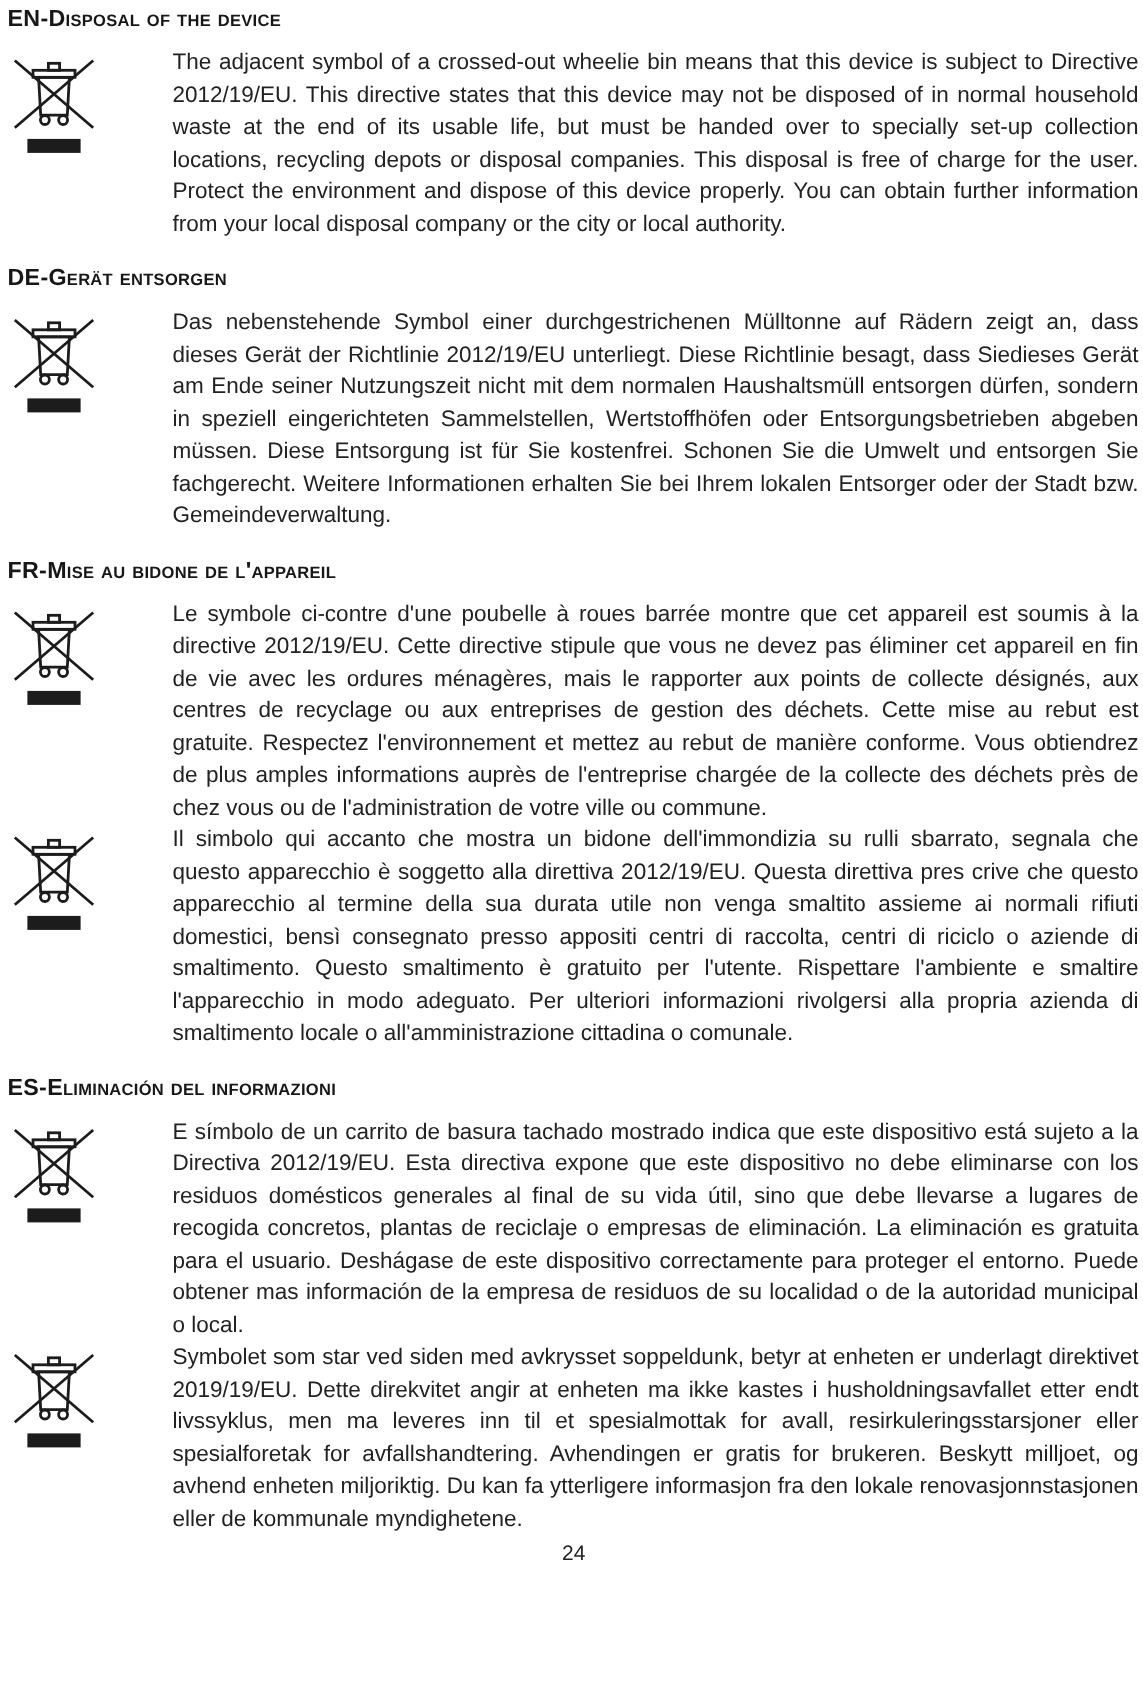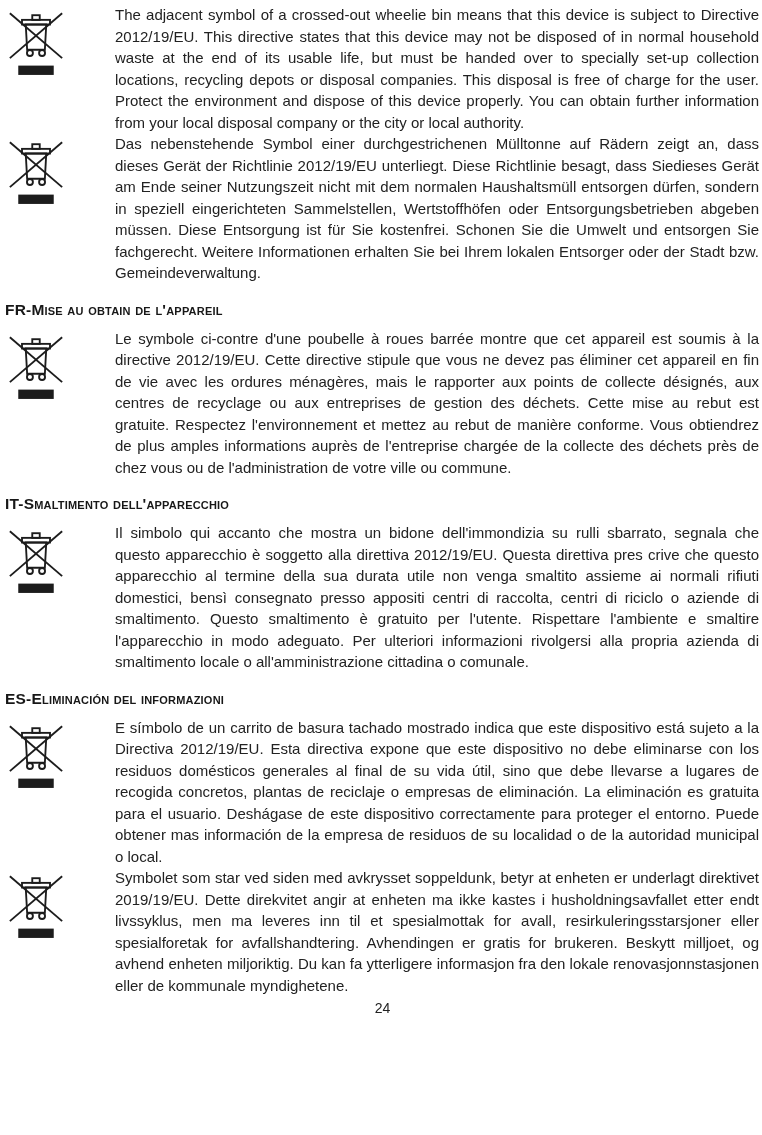--- a/index.html
+++ b/index.html
@@ -57,20 +57,21 @@
     margin-top: 4px;
     padding-bottom: 6px;
   }
 </style>
 </head>
 <body>
 
 <div class="page">
 
   <div class="section">
+    <div class="section-heading">EN-Disposal of the device</div>
     <div class="section-body">
       <div class="icon-col">
         <span>
           <svg class="weee-svg" width="56" height="70" viewBox="0 0 60 74" xmlns="http://www.w3.org/2000/svg">
             <g stroke="#1c1c1c" stroke-width="2" fill="none">
               <rect x="26" y="4" width="8" height="5"></rect>
               <rect x="15" y="9" width="30" height="5"></rect>
               <path d="M19 14 L41 14 L39.5 41 L20.5 41 Z"></path>
               <circle cx="23.5" cy="44.5" r="3.2"></circle>
               <circle cx="36.5" cy="44.5" r="3.2"></circle>
@@ -79,20 +80,21 @@
             </g>
             <rect x="11" y="58" width="38" height="10" fill="#1c1c1c"></rect>
           </svg>
         </span>
       </div>
       <div class="text-col">The adjacent symbol of a crossed-out wheelie bin means that this device is subject to Directive 2012/19/EU. This directive states that this device may not be disposed of in normal household waste at the end of its usable life, but must be handed over to specially set-up collection locations, recycling depots or disposal companies. This disposal is free of charge for the user. Protect the environment and dispose of this device properly. You can obtain further information from your local disposal company or the city or local authority.</div>
     </div>
   </div>
 
   <div class="section">
+    <div class="section-heading">DE-Gerät entsorgen</div>
     <div class="section-body">
       <div class="icon-col">
         <span>
           <svg class="weee-svg" width="56" height="70" viewBox="0 0 60 74" xmlns="http://www.w3.org/2000/svg">
             <g stroke="#1c1c1c" stroke-width="2" fill="none">
               <rect x="26" y="4" width="8" height="5"></rect>
               <rect x="15" y="9" width="30" height="5"></rect>
               <path d="M19 14 L41 14 L39.5 41 L20.5 41 Z"></path>
               <circle cx="23.5" cy="44.5" r="3.2"></circle>
               <circle cx="36.5" cy="44.5" r="3.2"></circle>
@@ -101,21 +103,21 @@
             </g>
             <rect x="11" y="58" width="38" height="10" fill="#1c1c1c"></rect>
           </svg>
         </span>
       </div>
       <div class="text-col">Das nebenstehende Symbol einer durchgestrichenen Mülltonne auf Rädern zeigt an, dass dieses Gerät der Richtlinie 2012/19/EU unterliegt. Diese Richtlinie besagt, dass Siedieses Gerät am Ende seiner Nutzungszeit nicht mit dem normalen Haushaltsmüll entsorgen dürfen, sondern in speziell eingerichteten Sammelstellen, Wertstoffhöfen oder Entsorgungsbetrieben abgeben müssen. Diese Entsorgung ist für Sie kostenfrei. Schonen Sie die Umwelt und entsorgen Sie fachgerecht. Weitere Informationen erhalten Sie bei Ihrem lokalen Entsorger oder der Stadt bzw. Gemeindeverwaltung.</div>
     </div>
   </div>
 
   <div class="section">
-    <div class="section-heading">FR-Mise au obtain de l'appareil</div>
+    <div class="section-heading">FR-Mise au bidone de l'appareil</div>
     <div class="section-body">
       <div class="icon-col">
         <span>
           <svg class="weee-svg" width="56" height="70" viewBox="0 0 60 74" xmlns="http://www.w3.org/2000/svg">
             <g stroke="#1c1c1c" stroke-width="2" fill="none">
               <rect x="26" y="4" width="8" height="5"></rect>
               <rect x="15" y="9" width="30" height="5"></rect>
               <path d="M19 14 L41 14 L39.5 41 L20.5 41 Z"></path>
               <circle cx="23.5" cy="44.5" r="3.2"></circle>
               <circle cx="36.5" cy="44.5" r="3.2"></circle>
@@ -124,21 +126,20 @@
             </g>
             <rect x="11" y="58" width="38" height="10" fill="#1c1c1c"></rect>
           </svg>
         </span>
       </div>
       <div class="text-col">Le symbole ci-contre d'une poubelle à roues barrée montre que cet appareil est soumis à la directive 2012/19/EU. Cette directive stipule que vous ne devez pas éliminer cet appareil en fin de vie avec les ordures ménagères, mais le rapporter aux points de collecte désignés, aux centres de recyclage ou aux entreprises de gestion des déchets. Cette mise au rebut est gratuite. Respectez l'environnement et mettez au rebut de manière conforme. Vous obtiendrez de plus amples informations auprès de l'entreprise chargée de la collecte des déchets près de chez vous ou de l'administration de votre ville ou commune.</div>
     </div>
   </div>
 
   <div class="section">
-    <div class="section-heading">IT-Smaltimento dell'apparecchio</div>
     <div class="section-body">
       <div class="icon-col">
         <span>
           <svg class="weee-svg" width="56" height="70" viewBox="0 0 60 74" xmlns="http://www.w3.org/2000/svg">
             <g stroke="#1c1c1c" stroke-width="2" fill="none">
               <rect x="26" y="4" width="8" height="5"></rect>
               <rect x="15" y="9" width="30" height="5"></rect>
               <path d="M19 14 L41 14 L39.5 41 L20.5 41 Z"></path>
               <circle cx="23.5" cy="44.5" r="3.2"></circle>
               <circle cx="36.5" cy="44.5" r="3.2"></circle>

